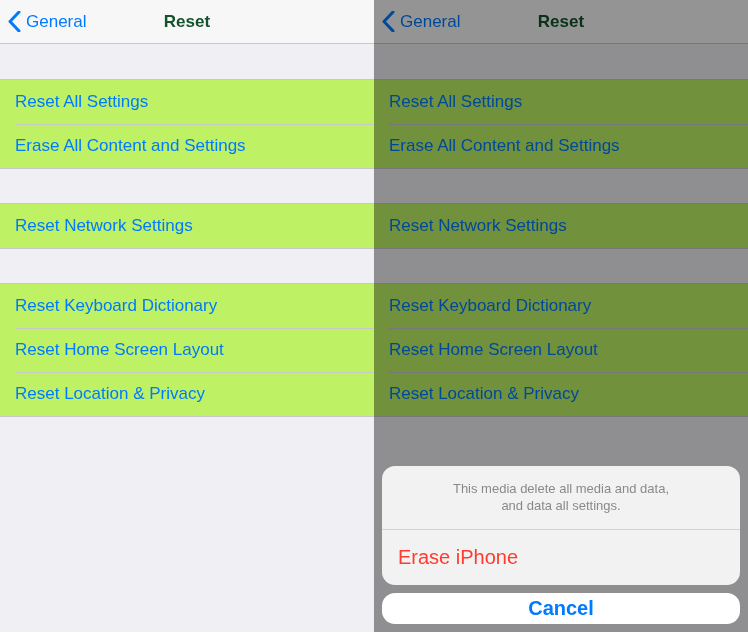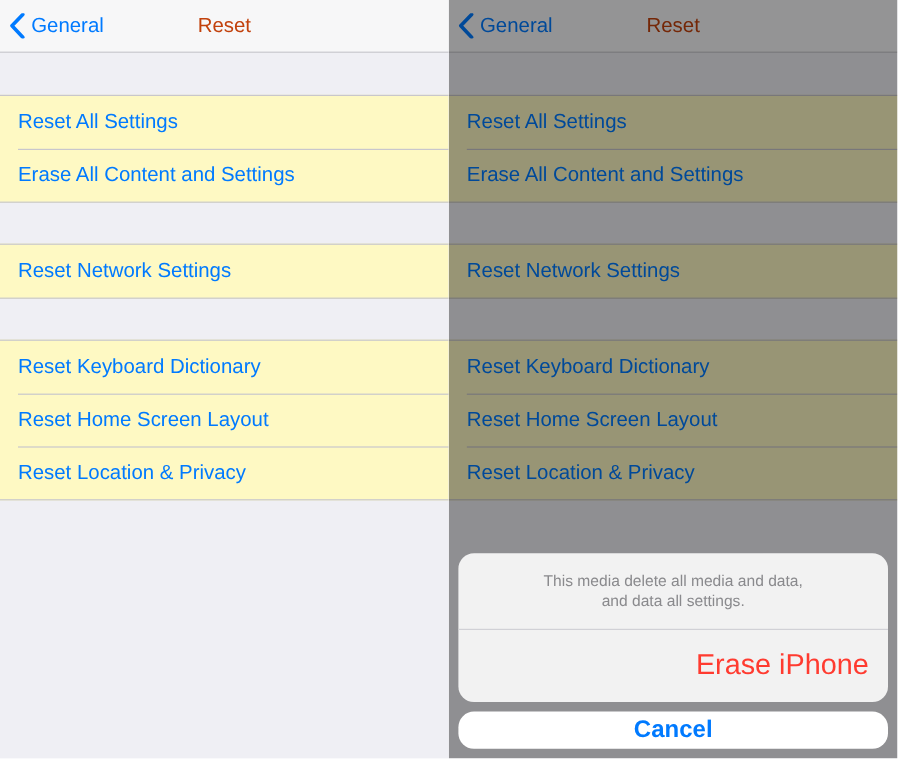--- a/index.html
+++ b/index.html
@@ -43,31 +43,31 @@
     .back-chevron {
       width: 13px;
       height: 21px;
       margin-right: 5px;
     }
     .nav-title {
       position: absolute;
       left: 50%;
       transform: translateX(-50%);
       font-size: 17px;
-      font-weight: 400;
-      color: #c2410c;
+      font-weight: 700;
+      color: #14532d;
     }
     .spacer {
       height: 35px;
     }
     .spacer-small {
       height: 34px;
     }
     .group {
-      background: #fef9c3;
+      background: #bef264;
       border-top: 1px solid #c8c7cc;
       border-bottom: 1px solid #c8c7cc;
     }
     .row {
       min-height: 44px;
       padding: 12px 15px;
       font-size: 17px;
       color: #007aff;
       display: flex;
       align-items: center;
@@ -106,22 +106,22 @@
       font-size: 13px;
       color: #8a8a8d;
       line-height: 1.35;
     }
     .sheet-divider {
       height: 1px;
       background: #d1d1d6;
     }
     .sheet-action {
       padding: 16px;
-      text-align: right;
-      font-size: 24px;
+      text-align: left;
+      font-size: 20px;
       color: #ff3b30;
       cursor: pointer;
     }
     .cancel-block {
       background: #fff;
       border-radius: 13px;
       margin-top: 8px;
     }
     .sheet-cancel {
       padding: 4px;

